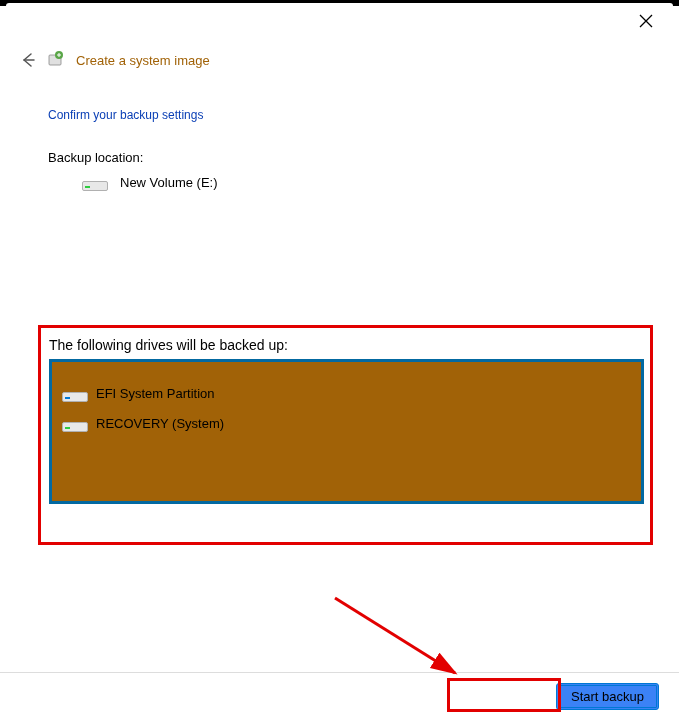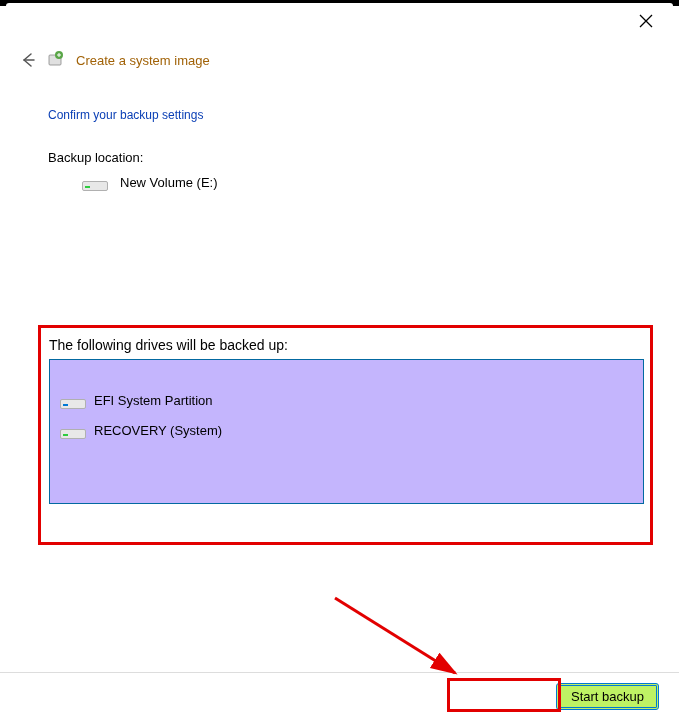--- a/index.html
+++ b/index.html
@@ -107,23 +107,23 @@
     pointer-events:none;
   }
   .drives-section {
     position:absolute;
     top:337px;
     left:49px;
     right:35px;
   }
   .drives-label { font-size:14px; margin:0 0 6px 0; }
   .drives-list {
-    border:1px solid #0369a1;
-    background:#c4b5fd;
-    padding:25px 8px;
+    border:3px solid #0369a1;
+    background:#a16207;
+    padding:16px 8px;
     height:145px;
   }
   .drive-row {
     display:flex;
     align-items:center;
     gap:8px;
     padding:6px 2px;
   }
   .win-overlay {
     position:absolute;
@@ -142,21 +142,21 @@
     align-items:center;
     justify-content:flex-end;
     gap:8px;
     padding-right:20px;
   }
   button.win-btn {
     font-family:inherit;
     font-size:13px;
     padding:5px 14px;
     min-width:86px;
-    background:#bef264;
+    background:#3b82f6;
     border:1px solid #c0c0c0;
     border-radius:3px;
     cursor:pointer;
   }
   button.win-btn.primary {
     border:1px solid #0078d4;
     outline:1px solid #0078d4;
     outline-offset:-3px;
     min-width:100px;
   }

